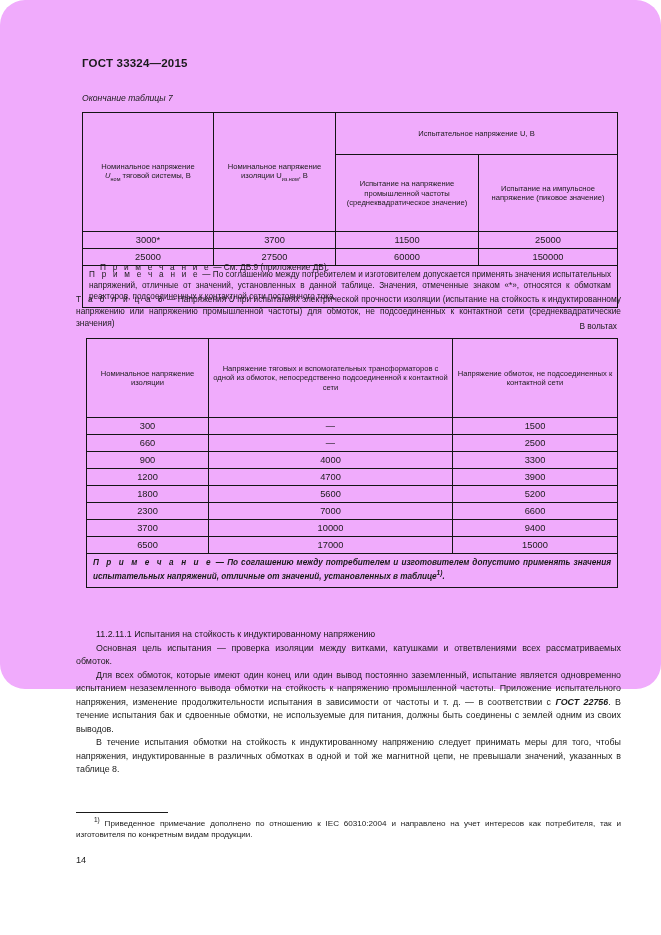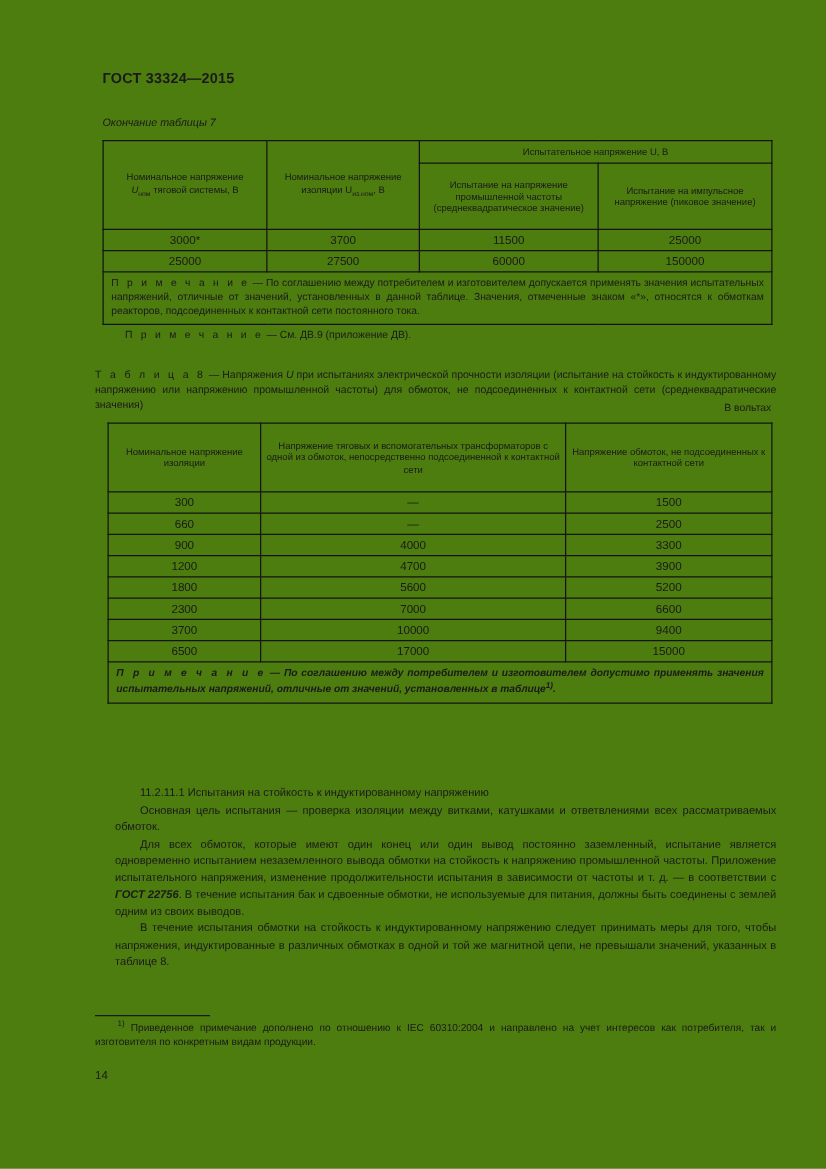--- a/index.html
+++ b/index.html
@@ -13,22 +13,23 @@
     position: relative;
     font-family: "Liberation Sans", "DejaVu Sans", sans-serif;
     color: #1a1a1a;
     overflow: hidden;
   }
 
   .page {
     position: absolute;
     left: 0; top: 0;
     width: 661px;
-    height: 935px;
-    background: #4d7c0f;
+    height: 689px;
+    background: #f0abfc;
+    border-radius: 25px;
   }
 
   
   .doc-header {
     position: absolute;
     left: 82px;
     top: 57px;
     font-size: 11.5px;
     font-weight: bold;
     letter-spacing: 0.2px;
@@ -45,21 +46,21 @@
 
   
   .tbl {
     position: absolute;
     border-collapse: collapse;
     table-layout: fixed;
     font-size: 8.3px;
   }
   .tbl td, .tbl th {
     border: 0.8px solid #141414;
-    padding: 4px 3px;
+    padding: 16px 3px;
     vertical-align: middle;
     font-weight: normal;
   }
   .tbl th {
     text-align: center;
     line-height: 1.25;
     font-size: 7.6px;
   }
   .tbl td.num {
     text-align: center;
@@ -134,21 +135,21 @@
   .body-block {
     position: absolute;
     left: 76px;
     top: 628px;
     width: 545px;
     font-size: 8.9px;
     line-height: 1.52;
     text-align: justify;
   }
   .body-block p {
-    margin: 0 0 0 16px;
+    margin: 0 0 0 0;
     text-indent: 20px;
   }
   .bold { font-weight: bold; font-style: italic; }
 
   
   .footrule {
     position: absolute;
     left: 76px;
     top: 812px;
     width: 92px;

